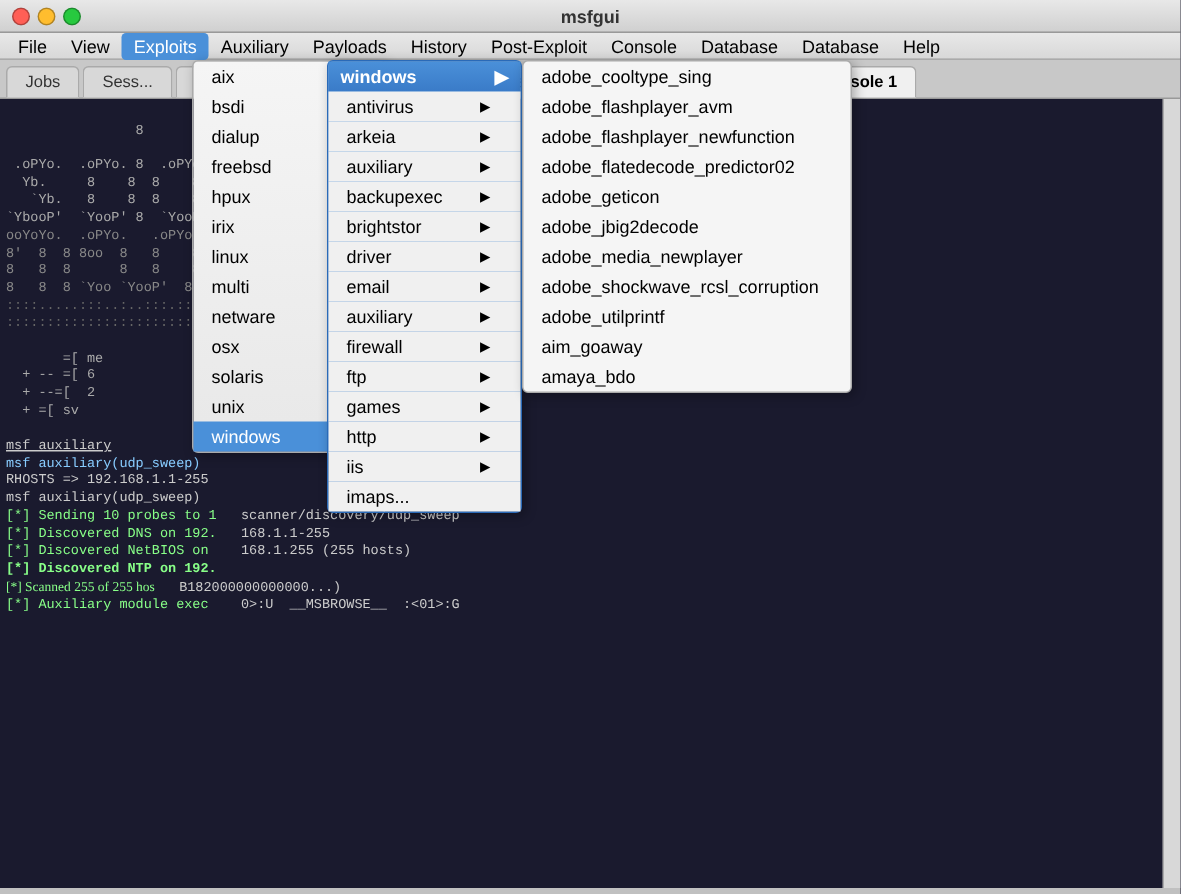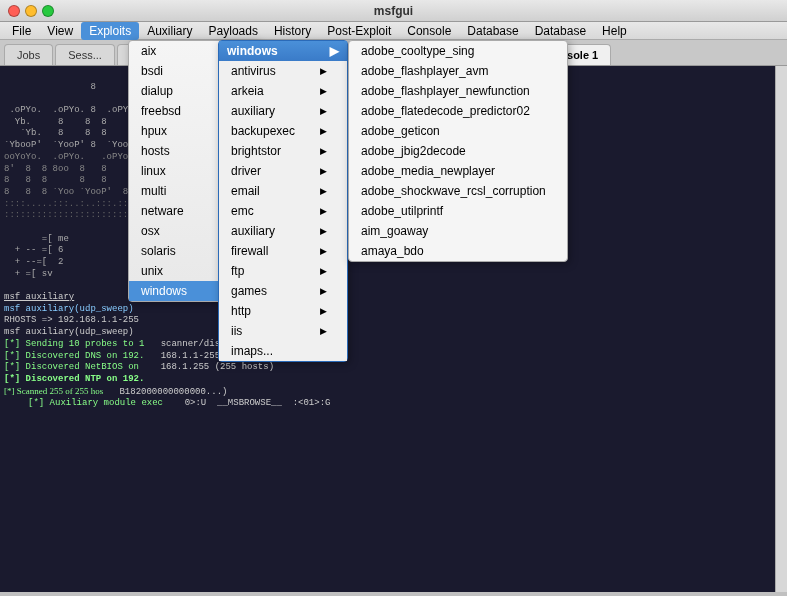--- a/index.html
+++ b/index.html
@@ -277,35 +277,35 @@
 <span style="color:#888;"> </span>
 <span style="color:#ccc;text-decoration:underline;">msf auxiliary</span>
 <span style="color:#88ccff;">msf auxiliary(udp_sweep)</span>
 <span style="color:#ccc;">RHOSTS =&gt; 192.168.1.1-255</span>
 <span style="color:#ccc;">msf auxiliary(udp_sweep)</span>
 <span style="color:#88ff88;">[*] Sending 10 probes to 1</span>   <span style="color:#ccc;">scanner/discovery/udp_sweep</span>
 <span style="color:#88ff88;">[*] Discovered DNS on 192.</span>   <span style="color:#ccc;">168.1.1-255</span>
 <span style="color:#88ff88;">[*] Discovered NetBIOS on</span>    <span style="color:#ccc;">168.1.255 (255 hosts)</span>
 <span style="color:#88ff88;font-weight:bold;">[*] Discovered NTP on 192.</span>
 <span style="color:#88ff88;font-family:Liberation Serif, serif;">[*] Scanned 255 of 255 hos</span>   <span style="color:#ccc;">B182000000000000...)</span>
-<span style="color:#88ff88;margin-left:24px;">[*] Auxiliary module exec</span>    <span style="color:#ccc;">0&gt;:U  __MSBROWSE__  :&lt;01&gt;:G</span>
+<span style="color:#88ff88;">[*] Auxiliary module exec</span>    <span style="color:#ccc;">0&gt;:U  __MSBROWSE__  :&lt;01&gt;:G</span>
     </div>
   </div>
 
   <div class="small-scroll"></div>
 
   <div class="dropdown-overlay">
 
     <div class="exploits-menu" style="top: -26px; left: 88px;">
       <div class="menu-list-item chevron">aix</div>
       <div class="menu-list-item chevron">bsdi</div>
       <div class="menu-list-item chevron">dialup</div>
       <div class="menu-list-item chevron">freebsd</div>
       <div class="menu-list-item chevron">hpux</div>
-      <div class="menu-list-item chevron">hosts</div>
+      <div class="menu-list-item chevron">irix</div>
       <div class="menu-list-item chevron">linux</div>
       <div class="menu-list-item chevron">multi</div>
       <div class="menu-list-item chevron">netware</div>
       <div class="menu-list-item chevron">osx</div>
       <div class="menu-list-item chevron">solaris</div>
       <div class="menu-list-item chevron">unix</div>
       <div class="menu-list-item highlighted chevron">windows</div>
     </div>
 
     <div class="windows-submenu" style="top: -26px; left: 218px;">
@@ -313,21 +313,20 @@
         <span>windows</span>
         <span>▶</span>
       </div>
       <div class="sub-item chevron">antivirus</div>
       <div class="sub-item chevron">arkeia</div>
       <div class="sub-item chevron">auxiliary</div>
       <div class="sub-item chevron">backupexec</div>
       <div class="sub-item chevron">brightstor</div>
       <div class="sub-item chevron">driver</div>
       <div class="sub-item chevron">email</div>
-      <div class="sub-item chevron">emc</div>
       <div class="sub-item chevron">auxiliary</div>
       <div class="sub-item chevron">firewall</div>
       <div class="sub-item chevron">ftp</div>
       <div class="sub-item chevron">games</div>
       <div class="sub-item chevron">http</div>
       <div class="sub-item chevron">iis</div>
       <div class="sub-item">imaps...</div>
     </div>
 
     <div class="browser-submenu" style="top: -26px; left: 348px;">

